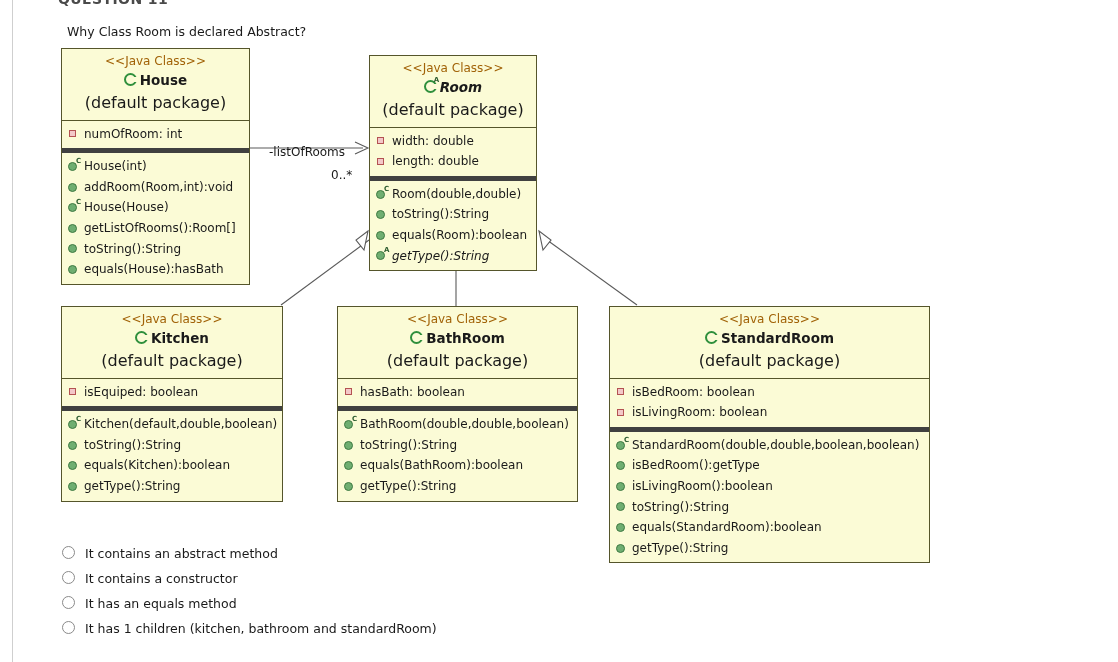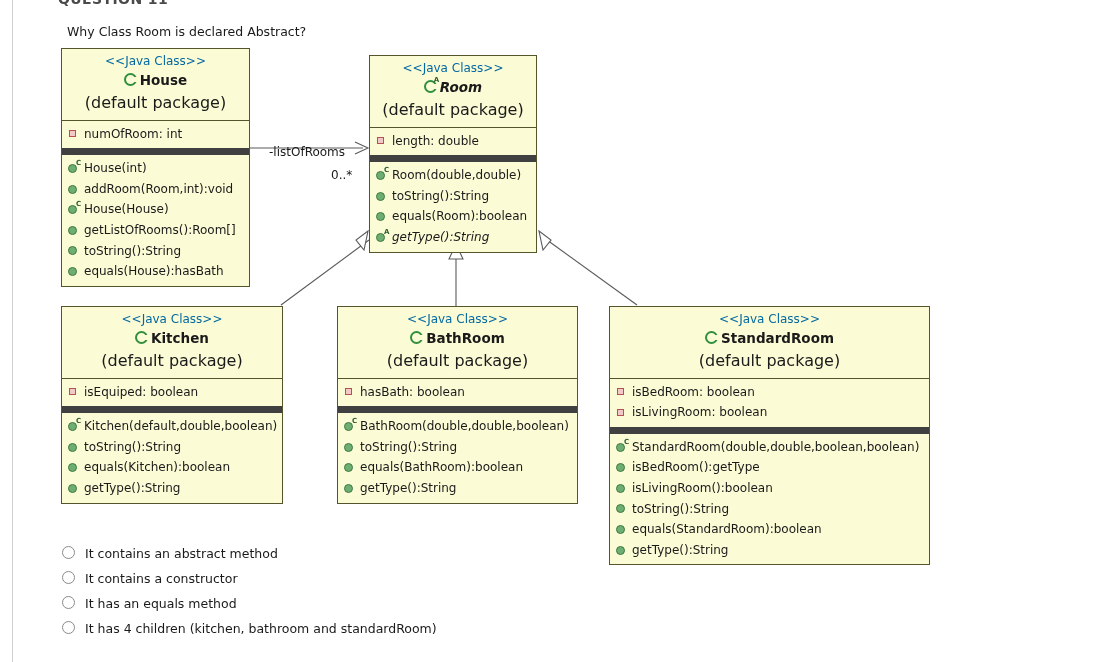--- a/index.html
+++ b/index.html
@@ -55,41 +55,41 @@
     font-size: 12px;
     line-height: 1.0;
   }
   .uml-head {
     padding: 4px 6px 5px 6px;
     text-align: center;
     border-bottom: 1px solid #55552b;
   }
   .stereotype {
     font-size: 12px;
-    color: #0369a1;
+    color: #a16207;
     line-height: 1.45;
   }
   .class-title {
     font-size: 13.5px;
     font-weight: bold;
     line-height: 1.5;
     white-space: nowrap;
   }
   .class-title.abstract {
     font-style: italic;
   }
   .pkg {
     font-size: 16px;
     line-height: 1.5;
   }
   .uml-section {
     padding: 3px 4px 4px 4px;
   }
   .uml-section.attrs {
-    border-bottom: 7px solid #404040;
+    border-bottom: 5px solid #404040;
   }
   .member {
     white-space: nowrap;
     padding: 1px 0 1px 2px;
     line-height: 1.55;
     font-size: 12px;
     display: flex;
     align-items: center;
   }
   .member.abstract .mtext {
@@ -295,20 +295,24 @@
 
 <div class="uml-class" style="left:369px; top:55px; width:168px;">
   <div class="uml-head">
     <div class="stereotype">&lt;&lt;Java Class&gt;&gt;</div>
     <div class="class-title abstract"><span class="cls-ic"><span class="cls-ic-sup">A</span></span><span>Room</span></div>
     <div class="pkg">(default package)</div>
   </div>
   <div class="uml-section attrs">
     <div class="member">
         <span class="ic ic-attr"></span>
+        <span class="mtext">width: double</span>
+      </div>
+    <div class="member">
+        <span class="ic ic-attr"></span>
         <span class="mtext">length: double</span>
       </div>
   </div>
   <div class="uml-section">
     <div class="member">
         <span class="ic ic-method">
           <span class="ic-sup">C</span>
         </span>
         <span class="mtext">Room(double,double)</span>
       </div>
@@ -451,15 +455,15 @@
   <div class="option-row">
     <span class="radio"></span>
     <span class="option-label">It contains a constructor</span>
   </div>
   <div class="option-row">
     <span class="radio"></span>
     <span class="option-label">It has an equals method</span>
   </div>
   <div class="option-row">
     <span class="radio"></span>
-    <span class="option-label">It has 4 children (kitchen, bathroom and standardRoom)</span>
+    <span class="option-label">It has 1 children (kitchen, bathroom and standardRoom)</span>
   </div>
 </div>
 
 </body></html>

